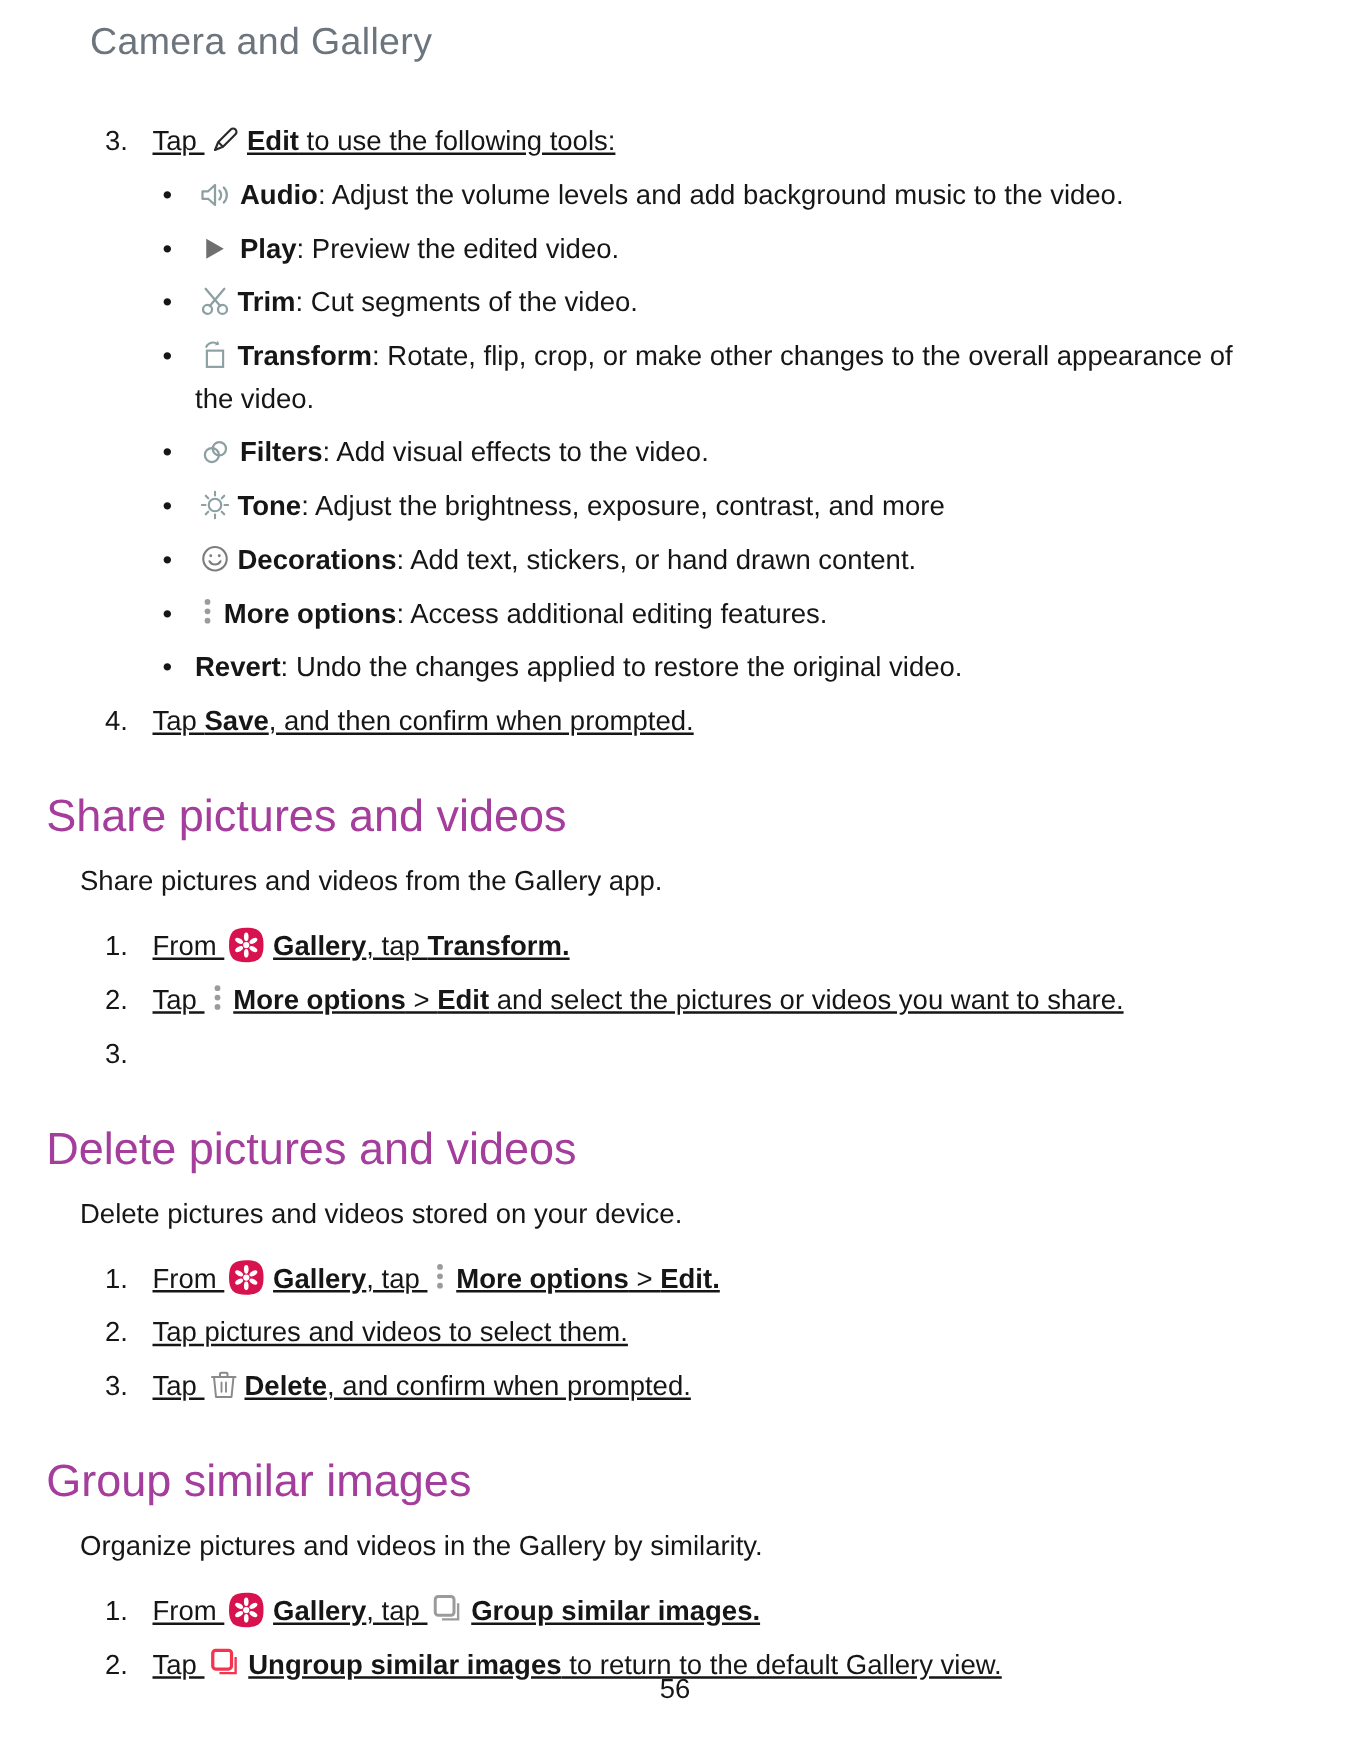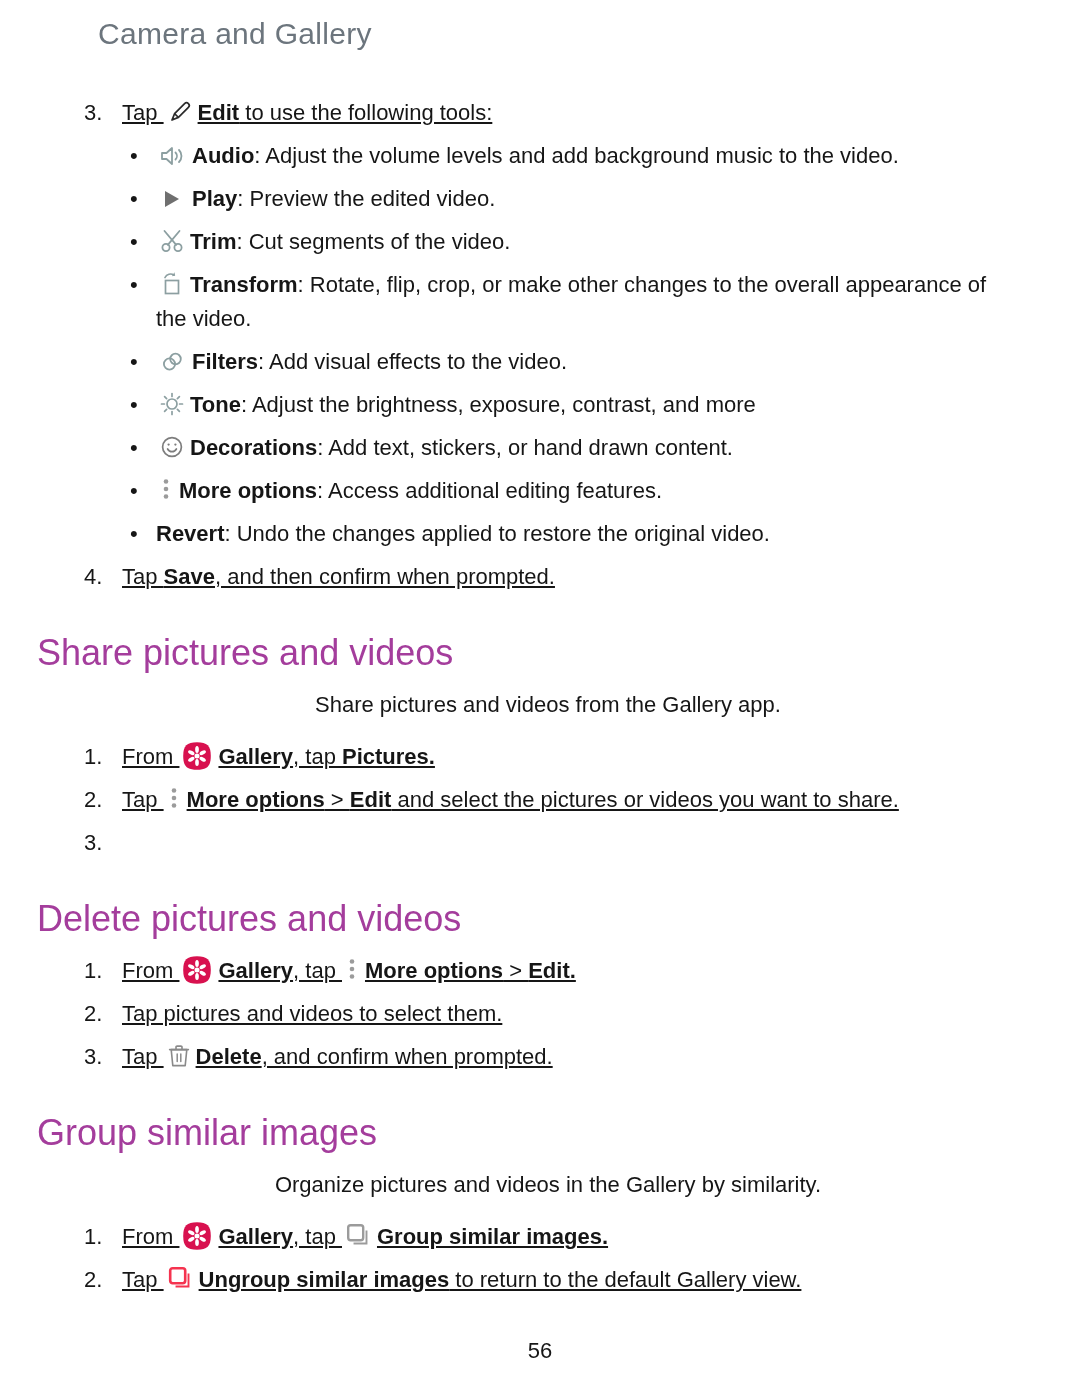--- a/index.html
+++ b/index.html
@@ -17,21 +17,20 @@
   }
 
   
   .page-header {
     position: absolute;
     left: 48px;
     top: 8px;
     display: flex;
     align-items: flex-end;
     height: 52px;
-    gap: 26px;
   }
   .header-rule {
     width: 2px;
     background: #b9c0c6;
     margin-right: 22px;
   }
   .header-title {
     font-size: 30px;
     font-weight: 300;
     letter-spacing: 0.3px;
@@ -106,21 +105,20 @@
     padding-left: 37px;
     line-height: 46px;
   }
   p.section-intro {
     font-size: 22px;
     line-height: 34px;
     margin: 0 0 18px 0;
     padding-left: 64px;
     padding-right: 48px;
     color: #161616;
-    text-align: center;
   }
 
   
   .ico {
     display: inline-block;
     vertical-align: -5px;
     margin: 0 5px 0 3px;
     position: relative;
   }
   .ico svg { display: block; }
@@ -268,37 +266,38 @@
             <path d="M15 1.2 C25.2 1.2 28.8 4.8 28.8 15 C28.8 25.2 25.2 28.8 15 28.8 C4.8 28.8 1.2 25.2 1.2 15 C1.2 4.8 4.8 1.2 15 1.2 Z" fill="#d8114f"></path>
             <g fill="#ffffff">
               <ellipse cx="15" cy="8.4" rx="1.85" ry="3.5"></ellipse>
               <ellipse cx="15" cy="21.6" rx="1.85" ry="3.5"></ellipse>
               <ellipse cx="9.3" cy="11.7" rx="1.85" ry="3.5" transform="rotate(-60 9.3 11.7)"></ellipse>
               <ellipse cx="20.7" cy="18.3" rx="1.85" ry="3.5" transform="rotate(-60 20.7 18.3)"></ellipse>
               <ellipse cx="9.3" cy="18.3" rx="1.85" ry="3.5" transform="rotate(60 9.3 18.3)"></ellipse>
               <ellipse cx="20.7" cy="11.7" rx="1.85" ry="3.5" transform="rotate(60 20.7 11.7)"></ellipse>
               <circle cx="15" cy="15" r="2.5"></circle>
             </g>
-          </svg></span><b>Gallery</b><span>, tap </span><b>Pictures.</b></span>
+          </svg></span><b>Gallery</b><span>, tap </span><b>Transform.</b></span>
   </div>
 
   <div class="step">
     <span class="num">2.</span>
     <span class="body"><span>Tap </span><span class="ico dots-icon"><svg width="10" height="26" viewBox="0 0 10 26">
             <circle cx="5" cy="5.5" r="2.3" fill="#9b9b9b"></circle>
             <circle cx="5" cy="13" r="2.3" fill="#9b9b9b"></circle>
             <circle cx="5" cy="20.5" r="2.3" fill="#9b9b9b"></circle>
           </svg></span><b>More options</b><span> &gt; </span><b>Edit</b><span> and select the pictures or videos you want to share.</span></span>
   </div>
 
   <div class="step">
     <span class="num">3.</span>
   </div>
 
   <h2 class="section-title">Delete pictures and videos</h2>
+  <p class="section-intro">Delete pictures and videos stored on your device.</p>
 
   <div class="step">
     <span class="num">1.</span>
     <span class="body"><span>From </span><span class="ico gallery-icon"><svg width="30" height="30" viewBox="0 0 30 30">
             <path d="M15 1.2 C25.2 1.2 28.8 4.8 28.8 15 C28.8 25.2 25.2 28.8 15 28.8 C4.8 28.8 1.2 25.2 1.2 15 C1.2 4.8 4.8 1.2 15 1.2 Z" fill="#d8114f"></path>
             <g fill="#ffffff">
               <ellipse cx="15" cy="8.4" rx="1.85" ry="3.5"></ellipse>
               <ellipse cx="15" cy="21.6" rx="1.85" ry="3.5"></ellipse>
               <ellipse cx="9.3" cy="11.7" rx="1.85" ry="3.5" transform="rotate(-60 9.3 11.7)"></ellipse>
               <ellipse cx="20.7" cy="18.3" rx="1.85" ry="3.5" transform="rotate(-60 20.7 18.3)"></ellipse>

